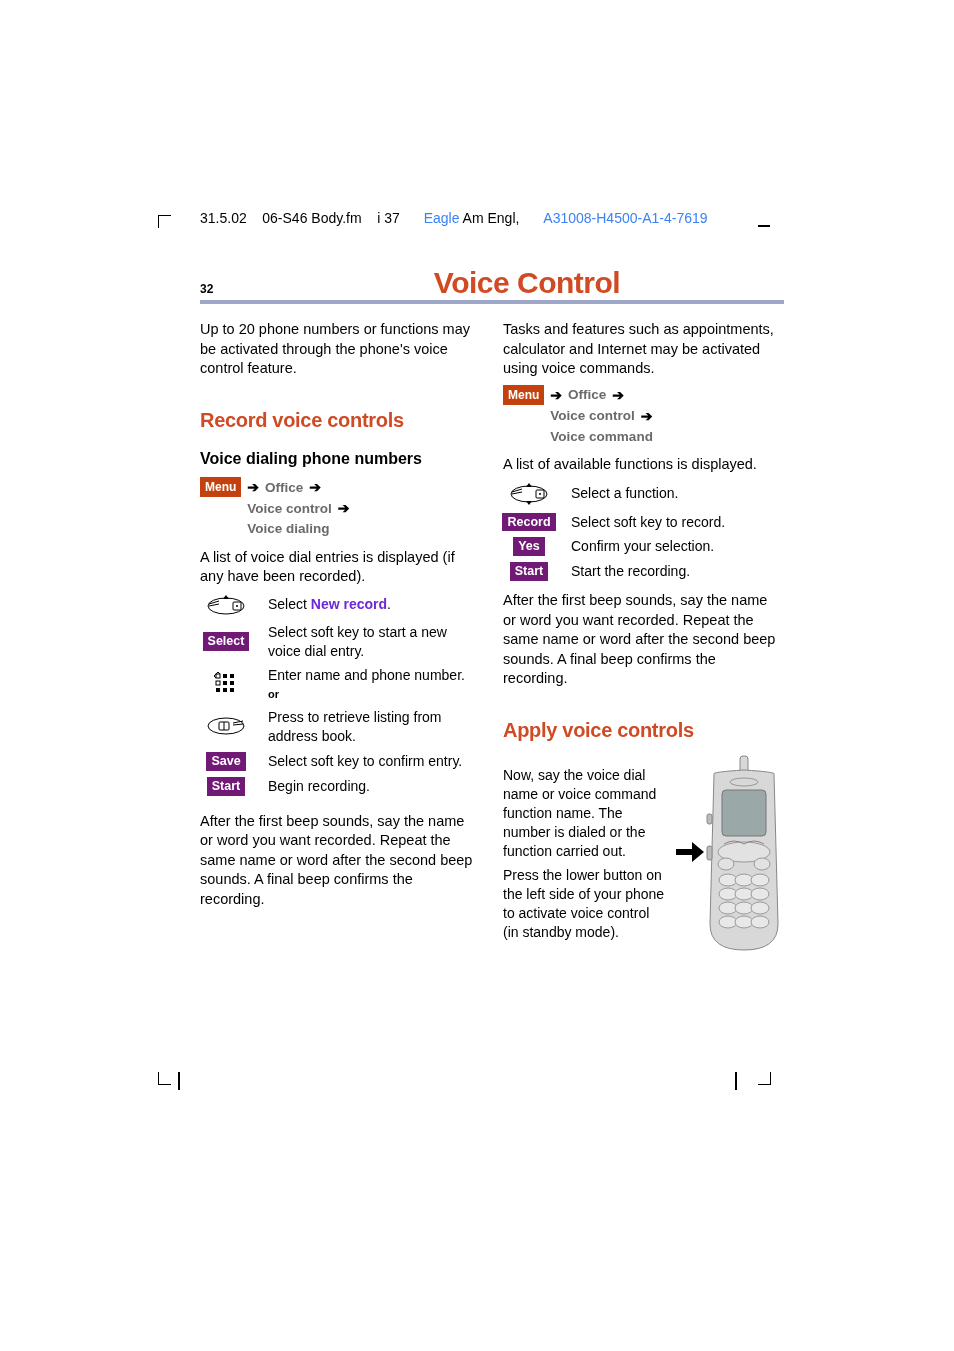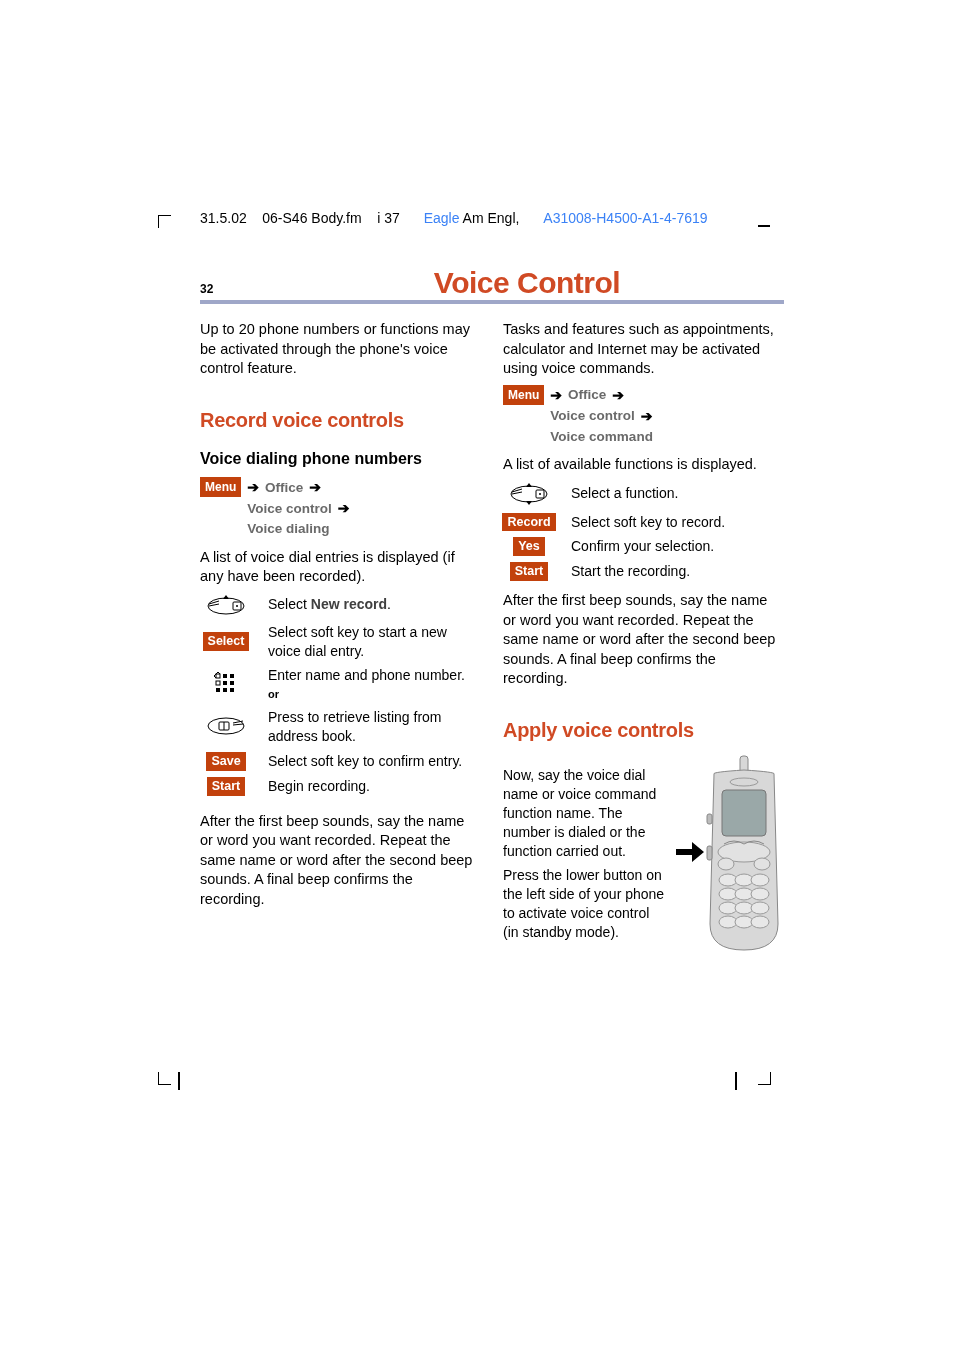--- a/index.html
+++ b/index.html
@@ -80,29 +80,29 @@
     font-size:12px;
     font-weight:bold;
   }
   .navpath .arrow { color:#000; font-weight:bold; font-size:14px; }
   .navpath-lines { display:flex; flex-direction:column; }
   .navpath-line { display:flex; align-items:center; gap:6px; flex-wrap:wrap; }
   .steps { display:flex; flex-direction:column; gap:6px; }
   .step { display:flex; gap:16px; align-items:center; }
   .step .iconcell { width:52px; min-width:52px; display:flex; justify-content:center; }
   .chip {
-    background:#c2410c;
+    background:#701a75;
     color:#fff;
     font-size:12.5px;
     font-weight:bold;
     padding:1px 5px;
     white-space:nowrap;
   }
   .step .txt { flex:1; font-size:14px; }
-  .txt .b { font-weight:bold; color:#404040; }
+  .txt .b { font-weight:bold; color:#6d28d9; }
   .or { font-weight:bold; font-size:11px; margin-top:2px; }
   p { margin: 6px 0; }
   .phone-wrap { display:flex; gap:8px; align-items:center; margin-top:6px;}
   .phone-txt { flex:1; font-size:14px; }
   svg { display:block; }
 </style>
 </head>
 <body>
 
 <div class="crop-tl"></div>

